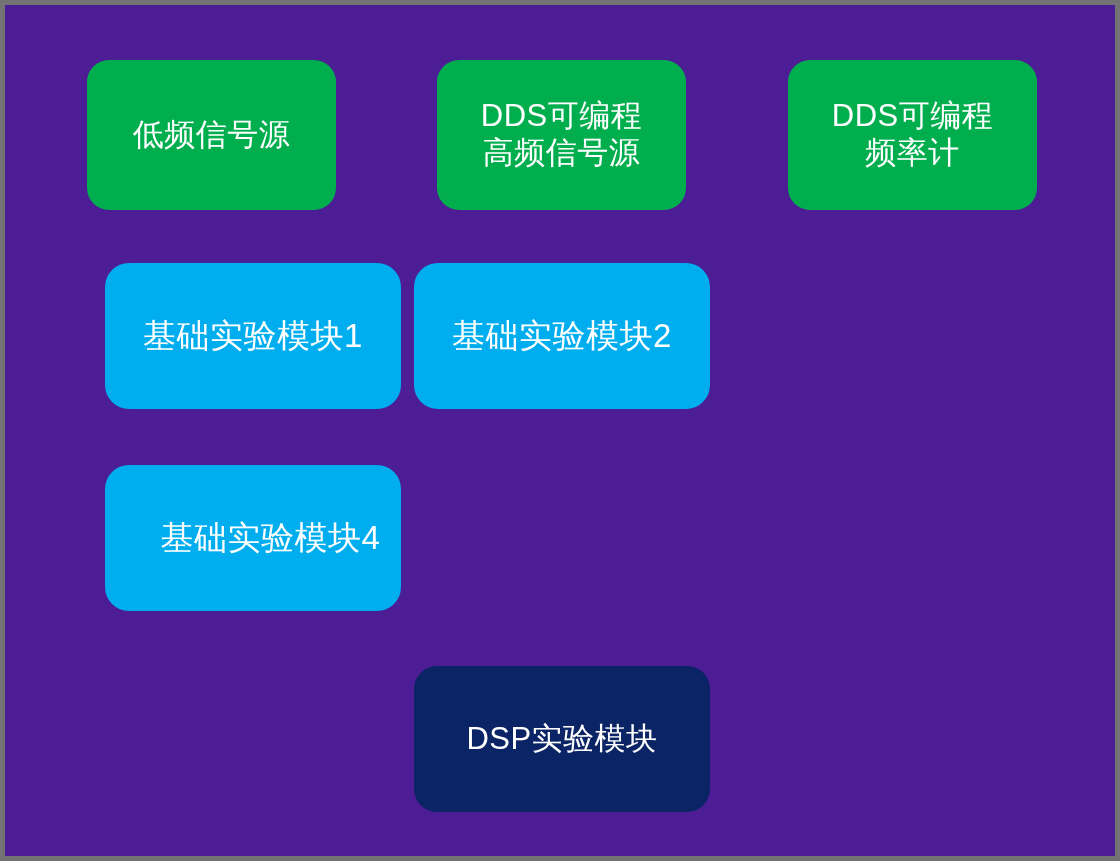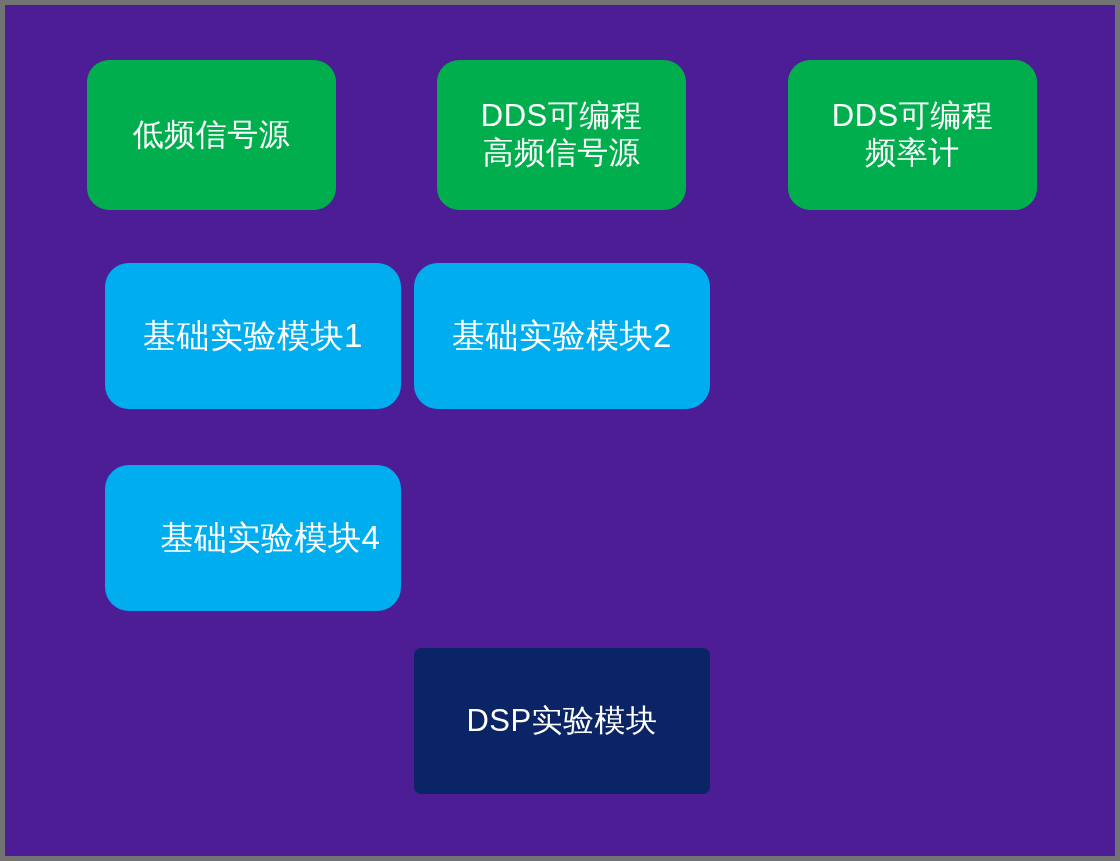--- a/index.html
+++ b/index.html
@@ -57,26 +57,26 @@
   }
   .node--module.c1 { left: 58px; margin-left: 42px;  }
   .node--module.c2 { left: 409px; }
   .node--module.c3 { left: 760px; }
   .node--module.r2 { top: 258px; }
   .node--module.r3 { top: 460px; padding-left: 35px; }
 
   
   .node--dsp {
     background: #0a2465;
-    border-radius: 7px;
+    border-radius: 23px;
     width: 296px;
     height: 146px;
     font-size: 31px;
     left: 409px;
-    top: 643px;
+    top: 661px;
   }
 </style>
 </head>
 <body>
 
 <div class="canvas">
 
   <div class="node node--source c1">低频信号源</div>
 
   <div class="node node--source c2">DDS可编程

